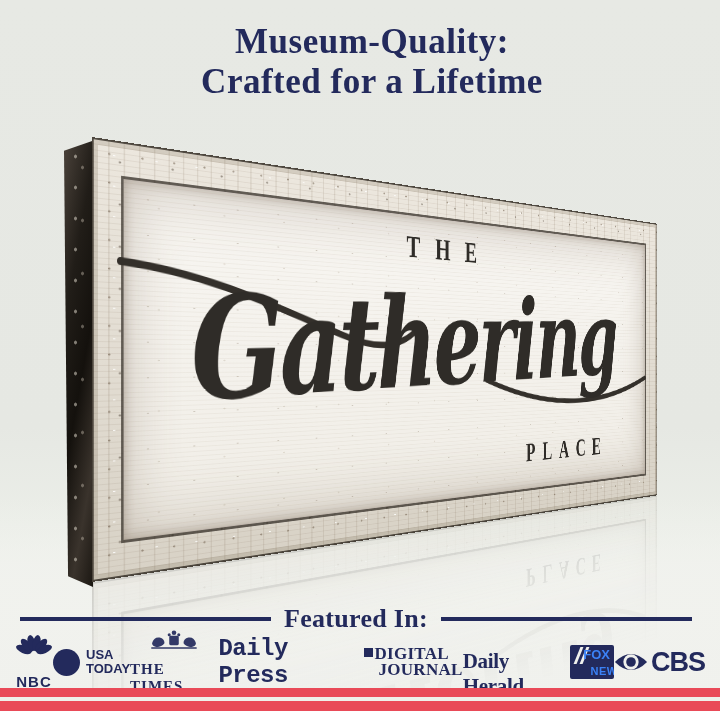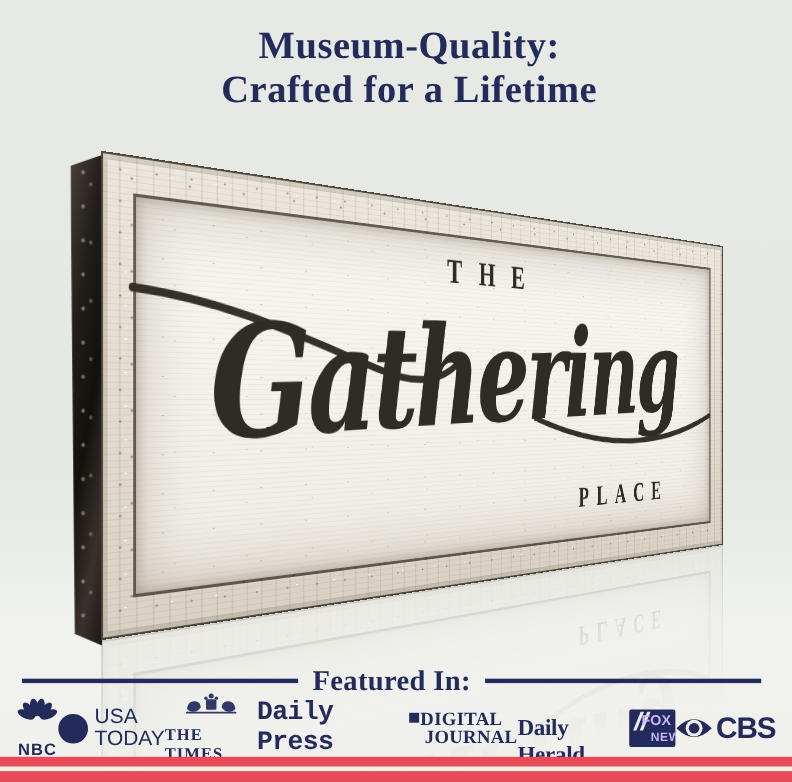--- a/index.html
+++ b/index.html
@@ -68,31 +68,31 @@
   
   .logos{position:absolute;left:0;top:639px;width:720px;height:46px;box-sizing:border-box;
     padding:0 15px;display:flex;align-items:center;justify-content:space-between;
     color:#232a5c;}
   .logo{display:flex;align-items:center;}
   .navy-fill{fill:#232a5c;}
   .logo-nbc{flex-direction:column;gap:18px;}
   .nbc-text{font-family:"Liberation Sans", sans-serif;font-weight:700;font-size:15px;letter-spacing:1px;}
   .logo-usatoday{gap:6px;}
   .usatoday-circle{width:27px;height:27px;border-radius:50%;background:#232a5c;}
-  .stack{font-family:"Liberation Sans", sans-serif;font-weight:400;font-size:19px;line-height:1.05;}
+  .stack{font-family:"Liberation Sans", sans-serif;font-weight:700;font-size:13px;line-height:1.05;}
   .logo-times{flex-direction:column;gap:11px;}
   .times-text{font-weight:700;font-size:15px;letter-spacing:1px;}
   .dailypress-text{font-family:Liberation Mono, monospace;font-weight:700;font-size:24px;letter-spacing:-.5px;}
   .logo-dj{flex-direction:column;align-items:flex-start;font-weight:700;font-size:17px;line-height:.95;letter-spacing:.3px;}
   .dj-l1{display:flex;align-items:flex-start;gap:1px;}
   .dj-square{width:9px;height:9px;background:#232a5c;margin-top:2px;}
   .dj-l2{margin-left:14px;}
   .dailyherald-text{font-weight:700;font-size:21px;letter-spacing:-.3px;margin-top:24px;}
   .fox-box{position:relative;width:46px;height:34px;background:#232a5c;border-radius:2px;
-    font-family:"Liberation Sans", sans-serif;color:#c4b5fd;overflow:hidden;}
+    font-family:"Liberation Sans", sans-serif;color:#3b82f6;overflow:hidden;}
   .fox-slash{position:absolute;top:2px;width:3px;height:17px;background:#eff0ec;transform:skewX(-22deg);}
   .fox-slash.s1{left:7px;}
   .fox-slash.s2{left:13px;}
   .fox-l1{position:absolute;top:2px;right:4px;font-weight:700;font-size:13px;letter-spacing:0;}
   .fox-l2{position:absolute;bottom:2px;left:16px;width:100%;text-align:center;font-weight:700;font-size:11px;letter-spacing:.5px;}
   .logo-cbs{gap:3px;}
   .cbs-text{font-family:"Liberation Sans", sans-serif;font-weight:700;font-size:27px;letter-spacing:-1px;}
 
   
   .stripes{position:absolute;left:0;bottom:0;width:720px;}

